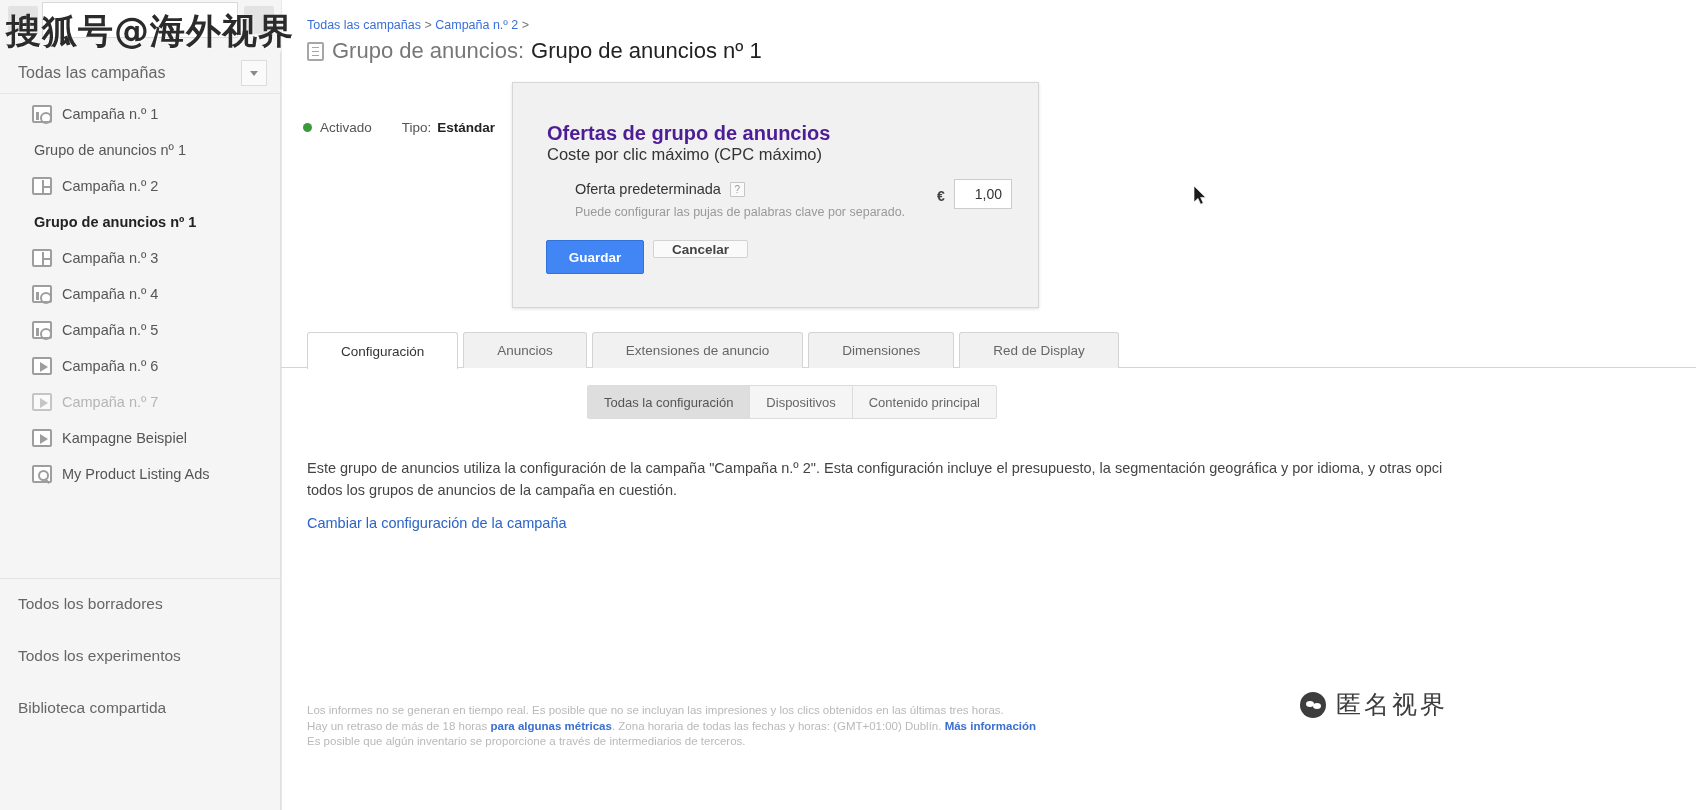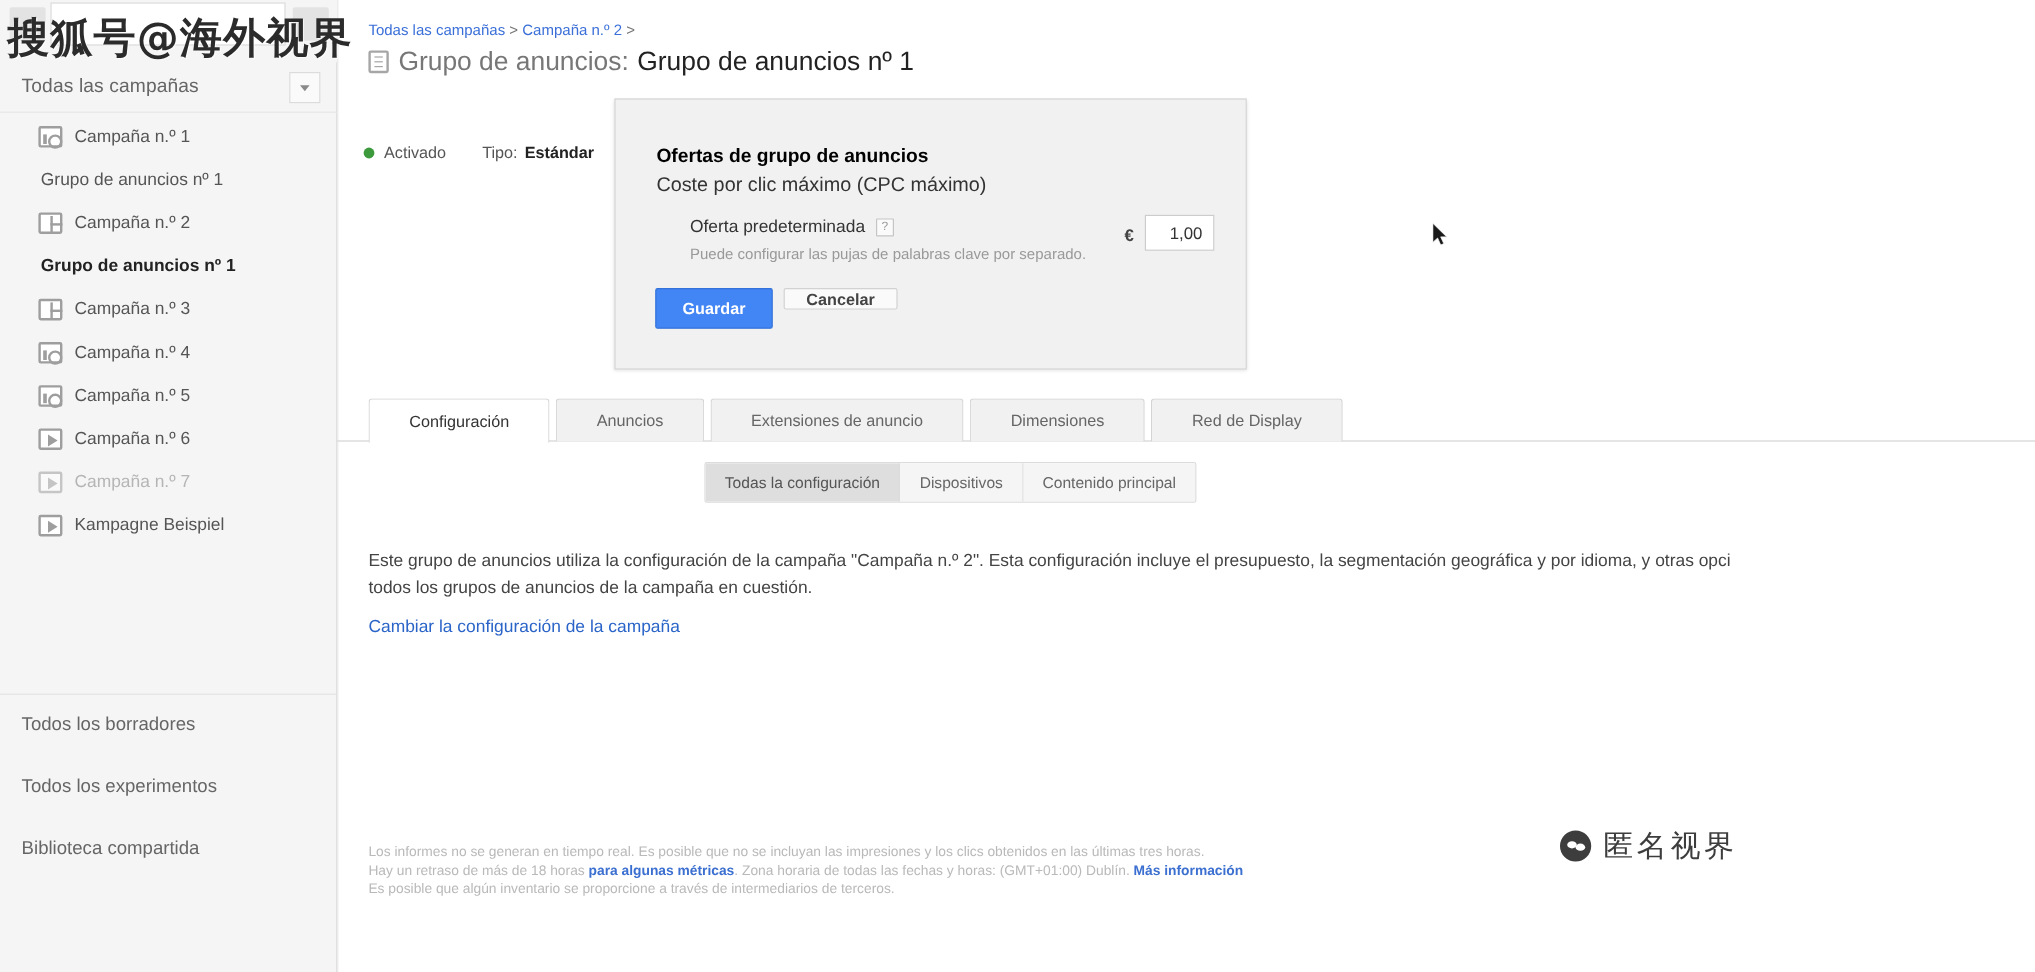--- a/index.html
+++ b/index.html
@@ -177,21 +177,21 @@
   
   .bidpanel {
     position: absolute; left: 231px; top: 82px;
     width: 527px; height: 226px;
     background: #f1f1f1;
     border: 1px solid #d6d6d6;
     box-shadow: 0 1px 3px rgba(0,0,0,.13);
   }
   .bp-title {
     position: absolute; left: 34px; top: 39px;
-    font-size: 16px; font-weight: bold; color: #000000;
+    font-size: 20px; font-weight: bold; color: #4c1d95;
   }
   .bp-sub {
     position: absolute; left: 34px; top: 62px;
     font-size: 16.5px; color: #333; font-weight: 400;
   }
   .bp-fieldlabel {
     position: absolute; left: 62px; top: 98px;
     font-size: 14.5px; color: #333;
     display: flex; align-items: center;
   }
@@ -411,20 +411,26 @@
           <span class="ico">
             <span class="ic-box ic-video"></span>
           </span>
           <span class="lbl">Campaña n.º 7</span>
         </div>
         <div class="sb-row">
           <span class="ico">
             <span class="ic-box ic-video"></span>
           </span>
           <span class="lbl">Kampagne Beispiel</span>
+        </div>
+        <div class="sb-row">
+          <span class="ico">
+            <span class="ic-box ic-search"></span>
+          </span>
+          <span class="lbl">My Product Listing Ads</span>
         </div>
       </div>
 
     <div class="sb-divider" style="top:578px;"></div>
     <div class="sb-links" id="sb-links" style="top:578px;">
         <div class="sb-link">Todos los borradores</div>
         <div class="sb-link">Todos los experimentos</div>
         <div class="sb-link">Biblioteca compartida</div>
       </div>
   </div>

